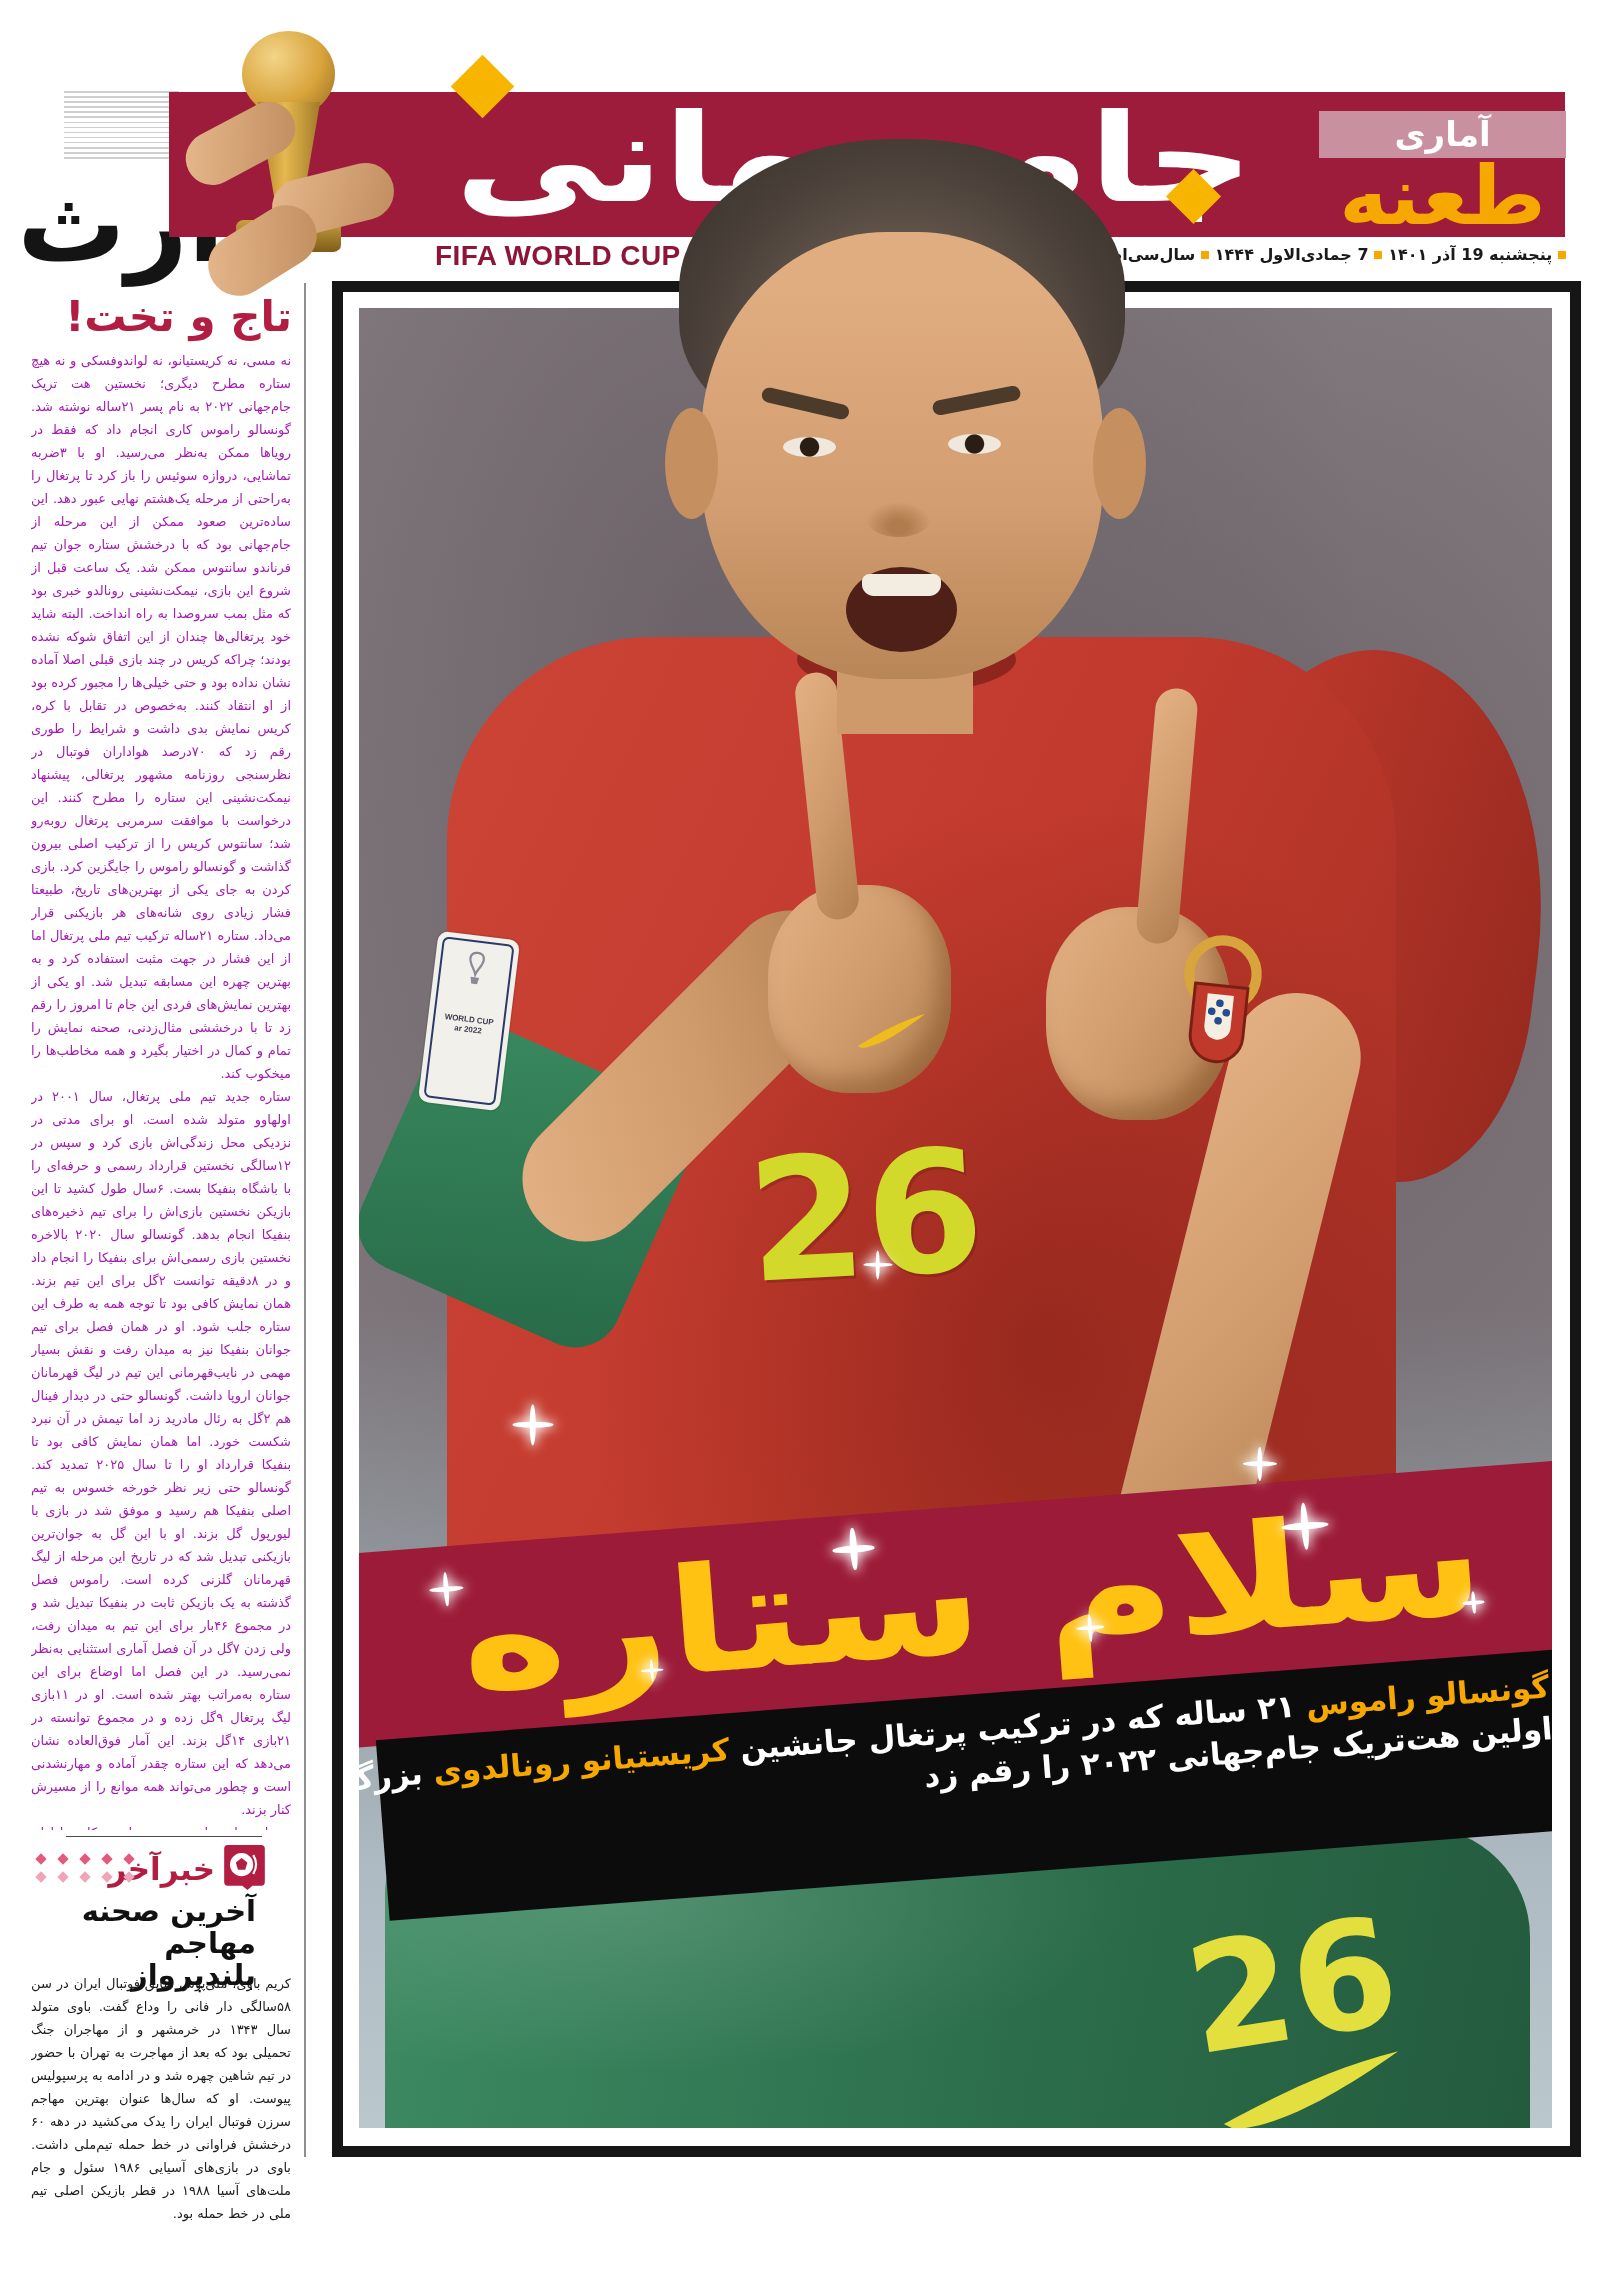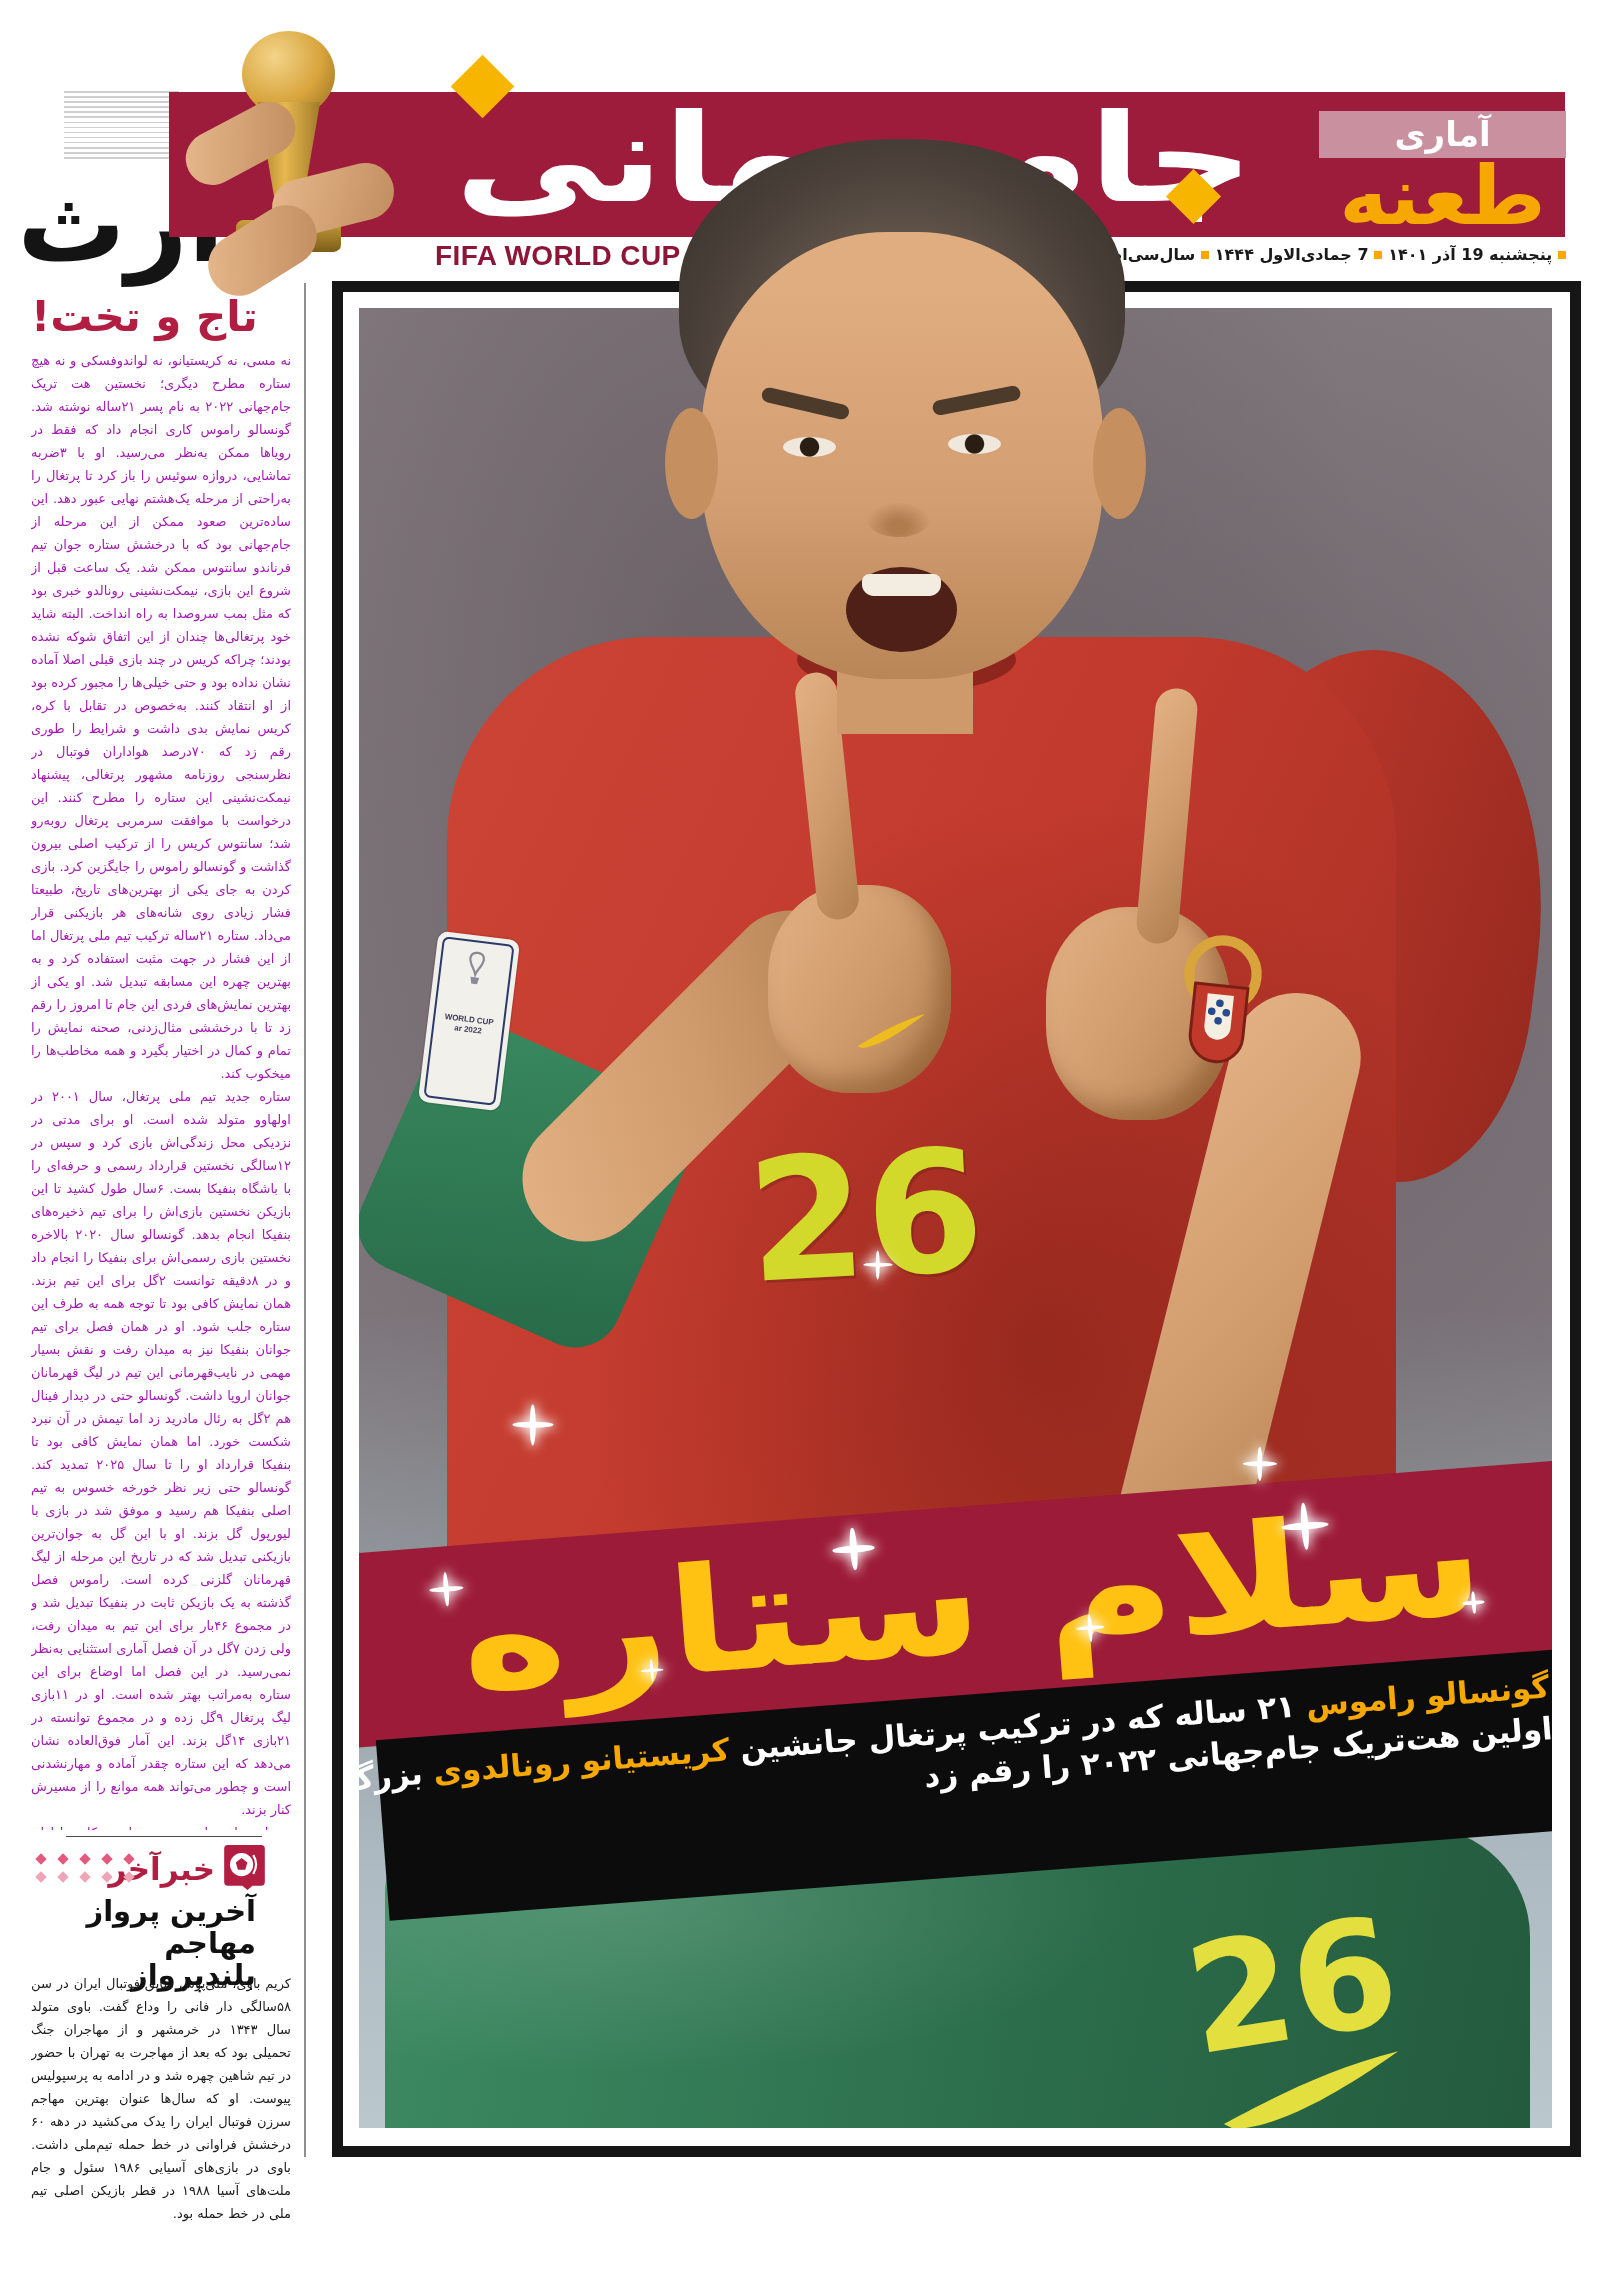--- a/index.html
+++ b/index.html
@@ -7,21 +7,21 @@
         font-family:"DejaVu Sans",sans-serif;}
   .abs{position:absolute;}
 
   
   .stripes{left:64px;top:91px;width:115px;height:69px;
     background:repeating-linear-gradient(180deg,#cfcfcf 0 1.5px,transparent 1.5px 5.1px);}
   .ball-bubble{left:193px;top:92px;width:70px;height:80px;}
   .kicker-headline{left:31px;top:162px;width:261px;height:128px;font-size:108px;line-height:124px;
     font-weight:900;color:#141414;text-align:center;direction:rtl;}
   .kicker-sub{left:31px;top:292px;width:261px;font-size:42px;font-weight:900;color:#b21e41;
-    text-align:left;direction:rtl;}
+    text-align:right;direction:rtl;}
   .article{left:31px;top:349px;width:260px;height:1481px;overflow:hidden;direction:rtl;
     text-align:justify;font-size:13px;line-height:23px;color:#a21caf;}
   .article p{margin:0;}
   .thin-divider{left:66px;top:1836px;width:196px;height:0;border-top:1.5px solid #4a4a4a;}
 
   .lastnews-header{left:31px;top:1845px;width:260px;height:48px;}
   .ln-icon{position:absolute;right:26px;top:0;width:41px;height:45px;}
   .ln-label{position:absolute;right:76px;top:5.8px;font-size:31px;font-weight:900;color:#b21e41;direction:rtl;}
   .ln-diamonds{position:absolute;left:5.8px;top:10.2px;width:110px;}
   .ln-diamonds .dmd{position:absolute;width:8px;height:8px;background:#e25a7d;transform:rotate(45deg);}
@@ -213,21 +213,21 @@
       <div class="dmd" style="left:88px;top:0"></div>
       <div class="dmd lite" style="left:0;top:17.5px"></div>
         <div class="dmd lite" style="left:22px;top:17.5px"></div>
       <div class="dmd lite" style="left:44px;top:17.5px"></div>
         <div class="dmd lite" style="left:66px;top:17.5px"></div>
       <div class="dmd lite" style="left:88px;top:17.5px"></div>
     </div>
   </div>
 
   <div class="abs lastnews-headline">
-    <div>آخرین پرواز</div>
+    <div>آخرین صحنه</div>
     <div>مهاجم بلندپرواز</div>
   </div>
   <div class="abs lastnews-body">کریم باوی، ملی‌پوش سابق فوتبال ایران در سن ۵۸سالگی دار فانی را وداع گفت. باوی متولد سال ۱۳۴۳ در خرمشهر و از مهاجران جنگ تحمیلی بود که بعد از مهاجرت به تهران با حضور در تیم شاهین چهره شد و در ادامه به پرسپولیس پیوست. او که سال‌ها عنوان بهترین مهاجم سرزن فوتبال ایران را یدک می‌کشید در دهه ۶۰ درخشش فراوانی در خط حمله تیم‌ملی داشت. باوی در بازی‌های آسیایی ۱۹۸۶ سئول و جام ملت‌های آسیا ۱۹۸۸ در قطر بازیکن اصلی تیم ملی در خط حمله بود.</div>
 
   <div class="abs v-divider"></div>
 
   <div class="abs masthead-band"></div>
   <div class="abs masthead-title">
     <span>جام جهانی</span>
   </div>

